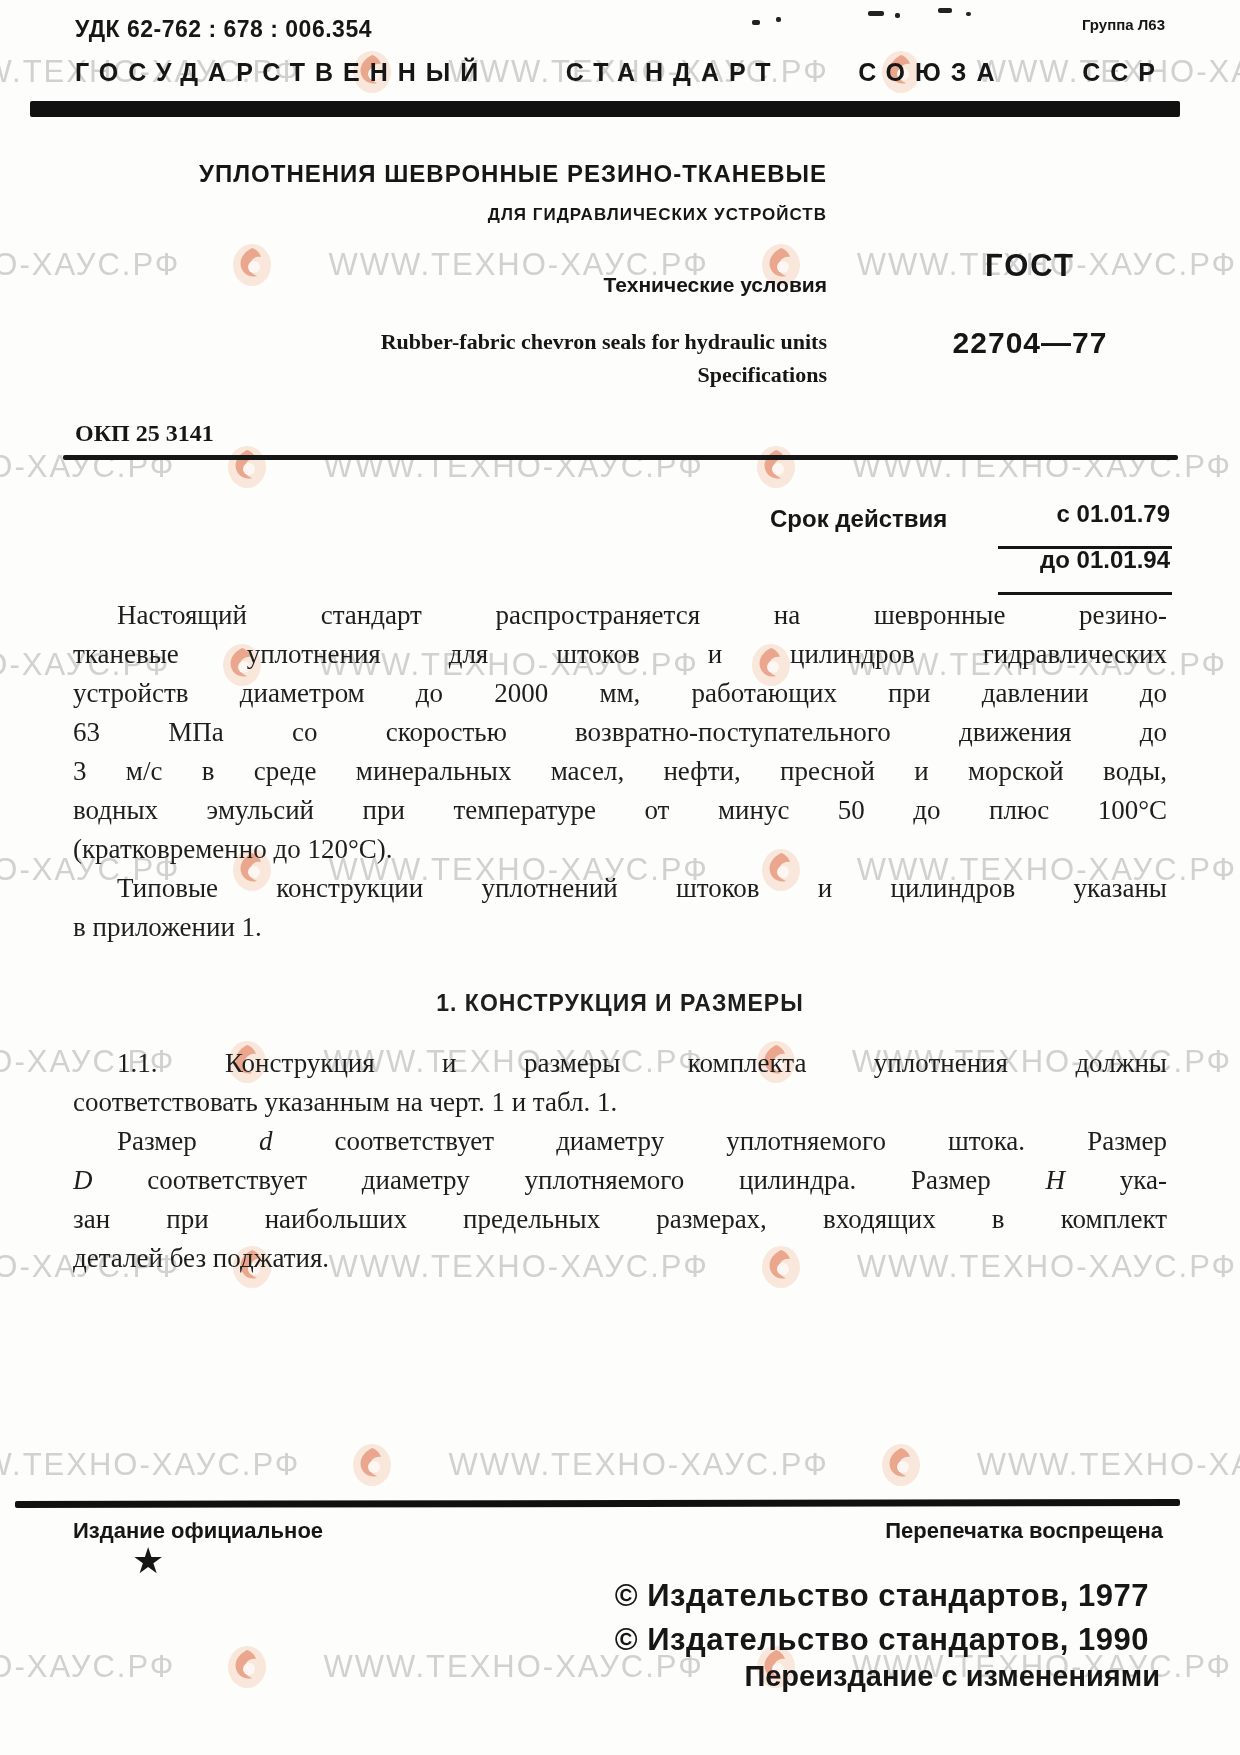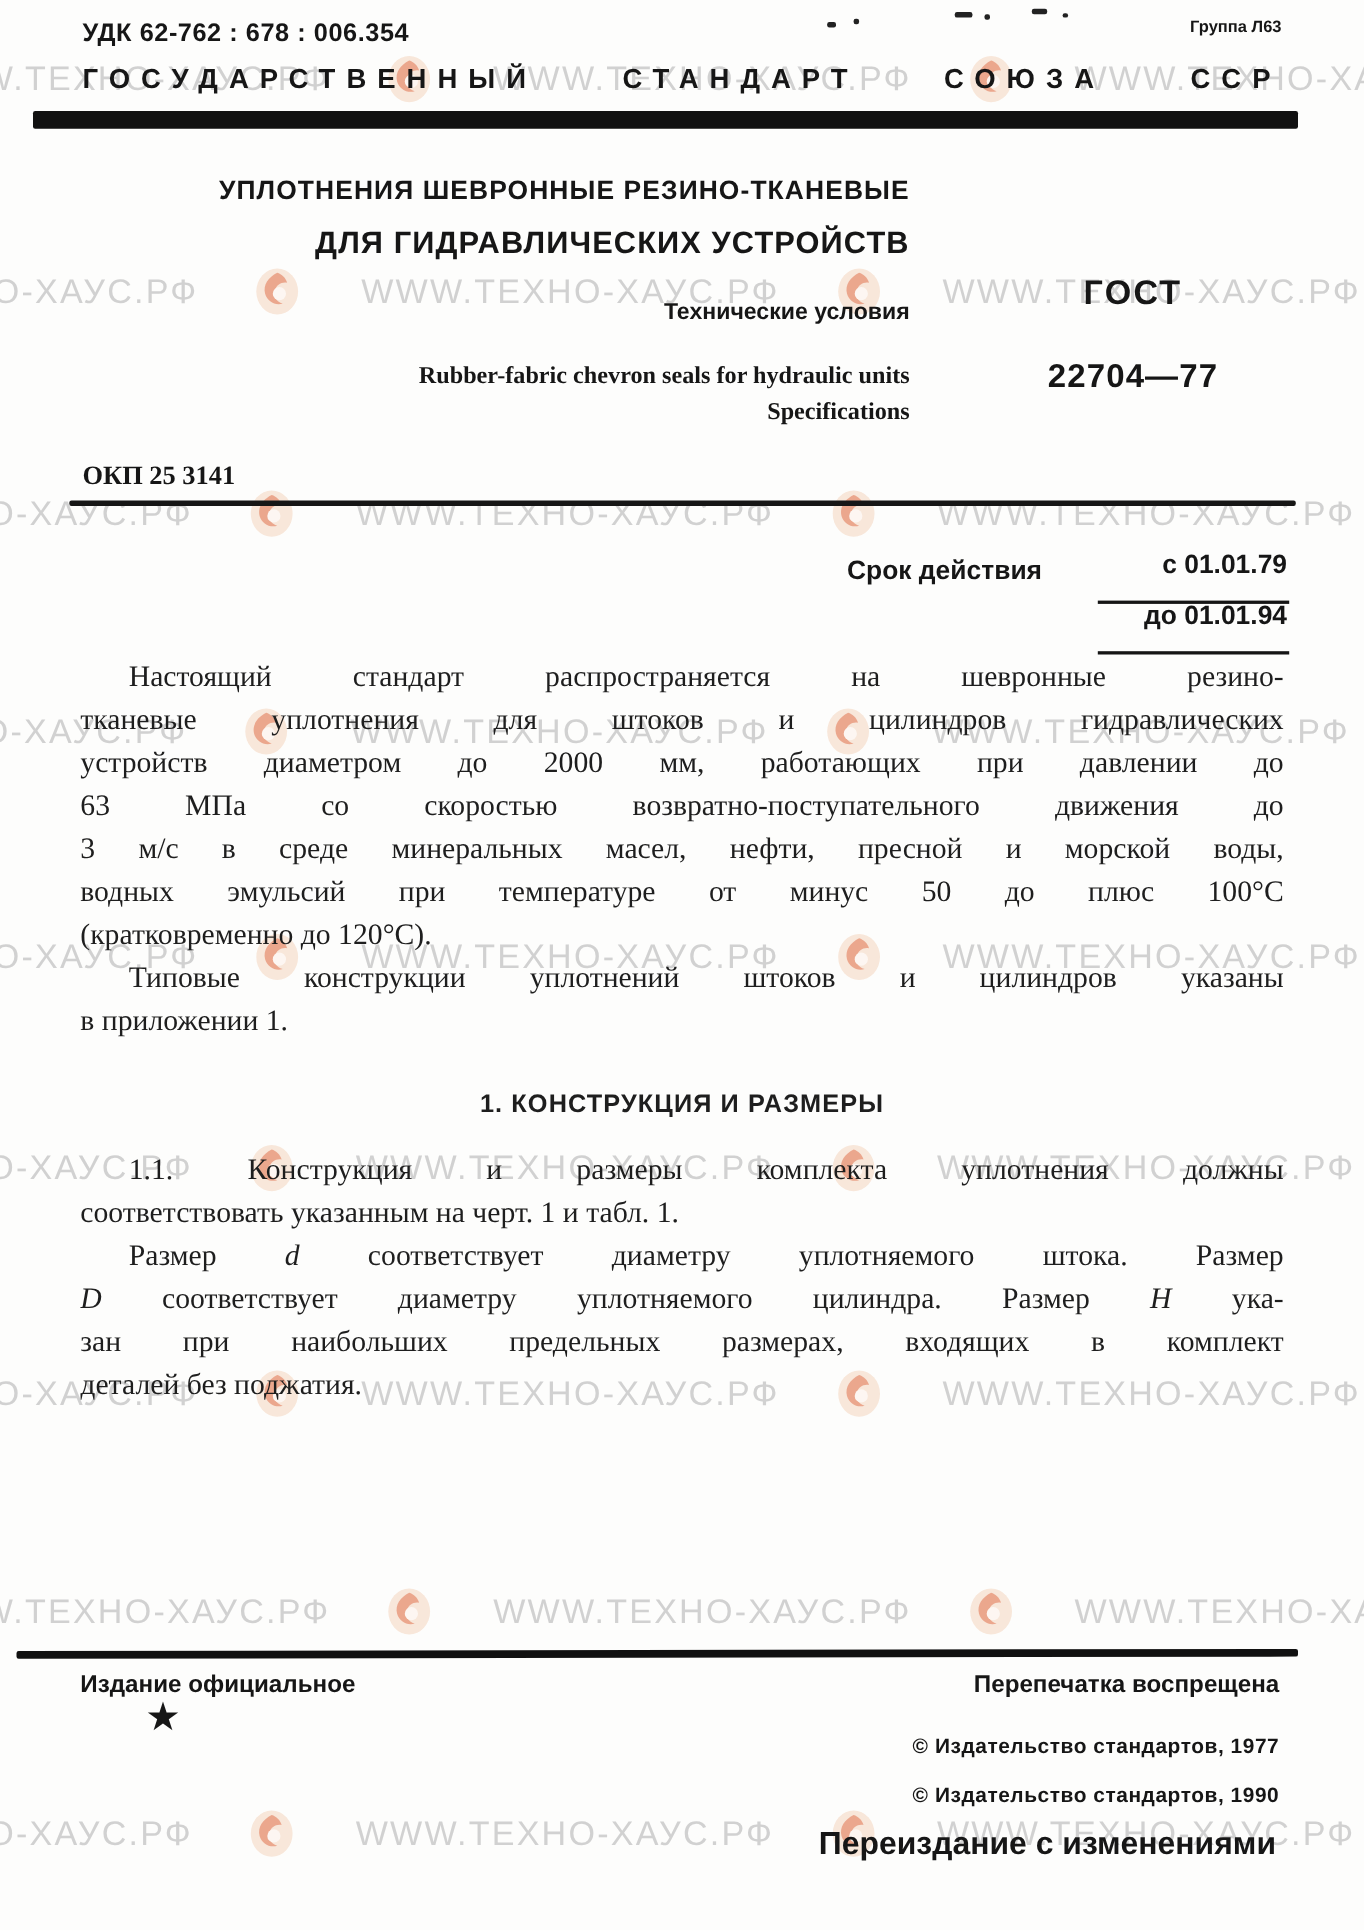--- a/index.html
+++ b/index.html
@@ -40,21 +40,21 @@
 
   .org-line {
     left: 75px; top: 58px; width: 1090px;
     font-size: 25px; letter-spacing: 10px;
     text-align: justify; text-align-last: justify;
   }
   .top-bar { left: 30px; top: 101px; width: 1150px; height: 16px; background: #111; border-radius: 2px; }
 
   .title-block { left: 75px; top: 160px; width: 752px; text-align: right; }
   .title-l1 { font-size: 24px; letter-spacing: 1px; margin-bottom: 17px; }
-  .title-l2 { font-size: 28px; letter-spacing: 1px; margin-bottom: 35px; }
+  .title-l2 { font-size: 17px; letter-spacing: 1px; margin-bottom: 48px; }
   .title-sub { font-size: 21px; margin-bottom: 32px; }
   .title-en  { font-family: "Liberation Serif", serif; font-size: 22px; font-weight: 600; margin-bottom: 7px; }
   .title-en2 { font-family: "Liberation Serif", serif; font-size: 22px; font-weight: 600; }
 
   .gost-block { left: 890px; top: 248px; width: 280px; text-align: center; }
   .gost-label { font-size: 31px; letter-spacing: 2px; }
   .gost-num   { font-size: 30px; margin-top: 42px; letter-spacing: 1px; }
 
   .okp { left: 75px; top: 420px; font-size: 24px; font-weight: 600; }
   .rule1 { left: 63px; top: 455px; width: 1115px; height: 5px; background: #161616; border-radius: 2px; }
@@ -80,21 +80,21 @@
     font-family: "Liberation Sans", sans-serif;
     font-weight: 700; font-size: 23px; letter-spacing: 1px;
     text-align: center; text-align-last: center;
     margin-top: 37px; margin-bottom: 21px;
   }
 
   .rule2 { left: 15px; top: 1500px; width: 1165px; height: 7px; background: #111; transform: rotate(-0.1deg); border-radius: 2px; }
   .edition { left: 73px; top: 1518px; font-size: 22px; }
   .reprint { right: 77px; top: 1518px; font-size: 22px; }
   .star { left: 132px; top: 1543px; font-size: 36px; line-height: 36px; }
-  .copy-line { right: 77px; font-size: 19px; font-weight: 600; letter-spacing: 0.5px; }
+  .copy-line { right: 91px; font-size: 31px; font-weight: 600; letter-spacing: 0.5px; }
   .copy-1977 { top: 1578px; }
   .copy-1990 { top: 1622px; margin-left: 24px; }
   .reissue { right: 80px; top: 1660px; font-size: 29px; font-weight: 700; }
 
   .speck { position: absolute; background: #222; border-radius: 2px; z-index: 1; }
 </style>
 </head>
 <body>
 
 <div class="page">

